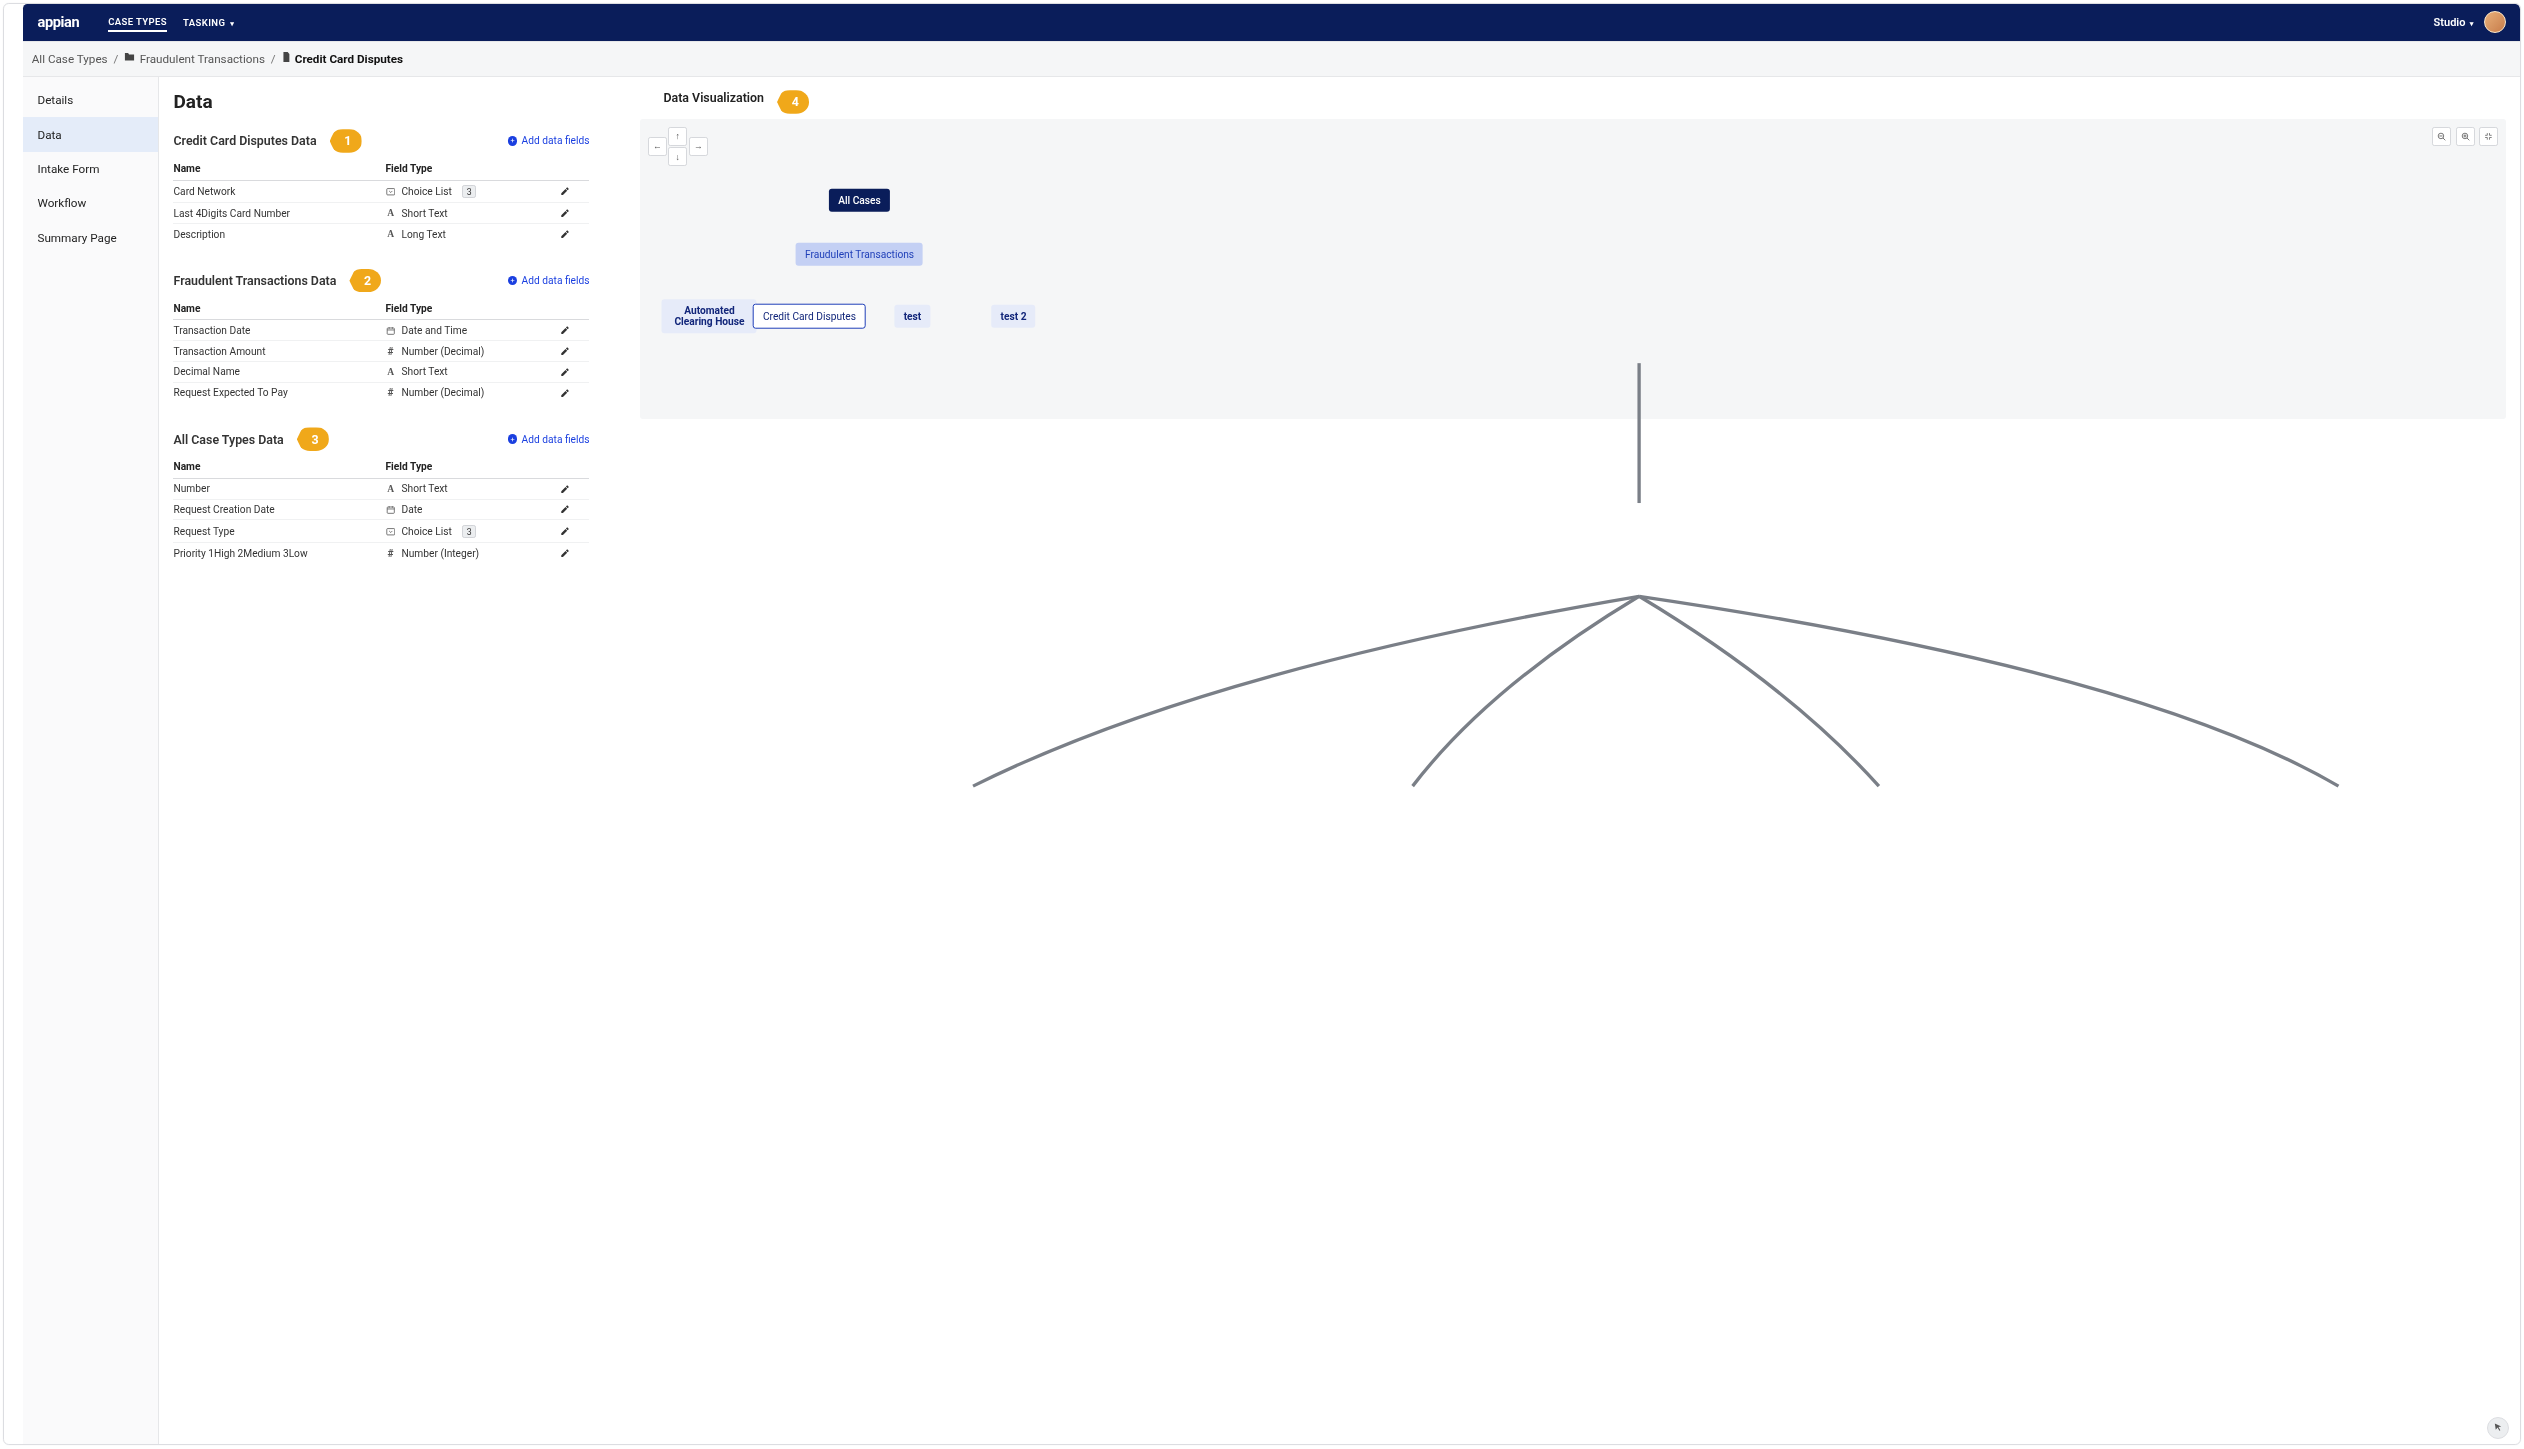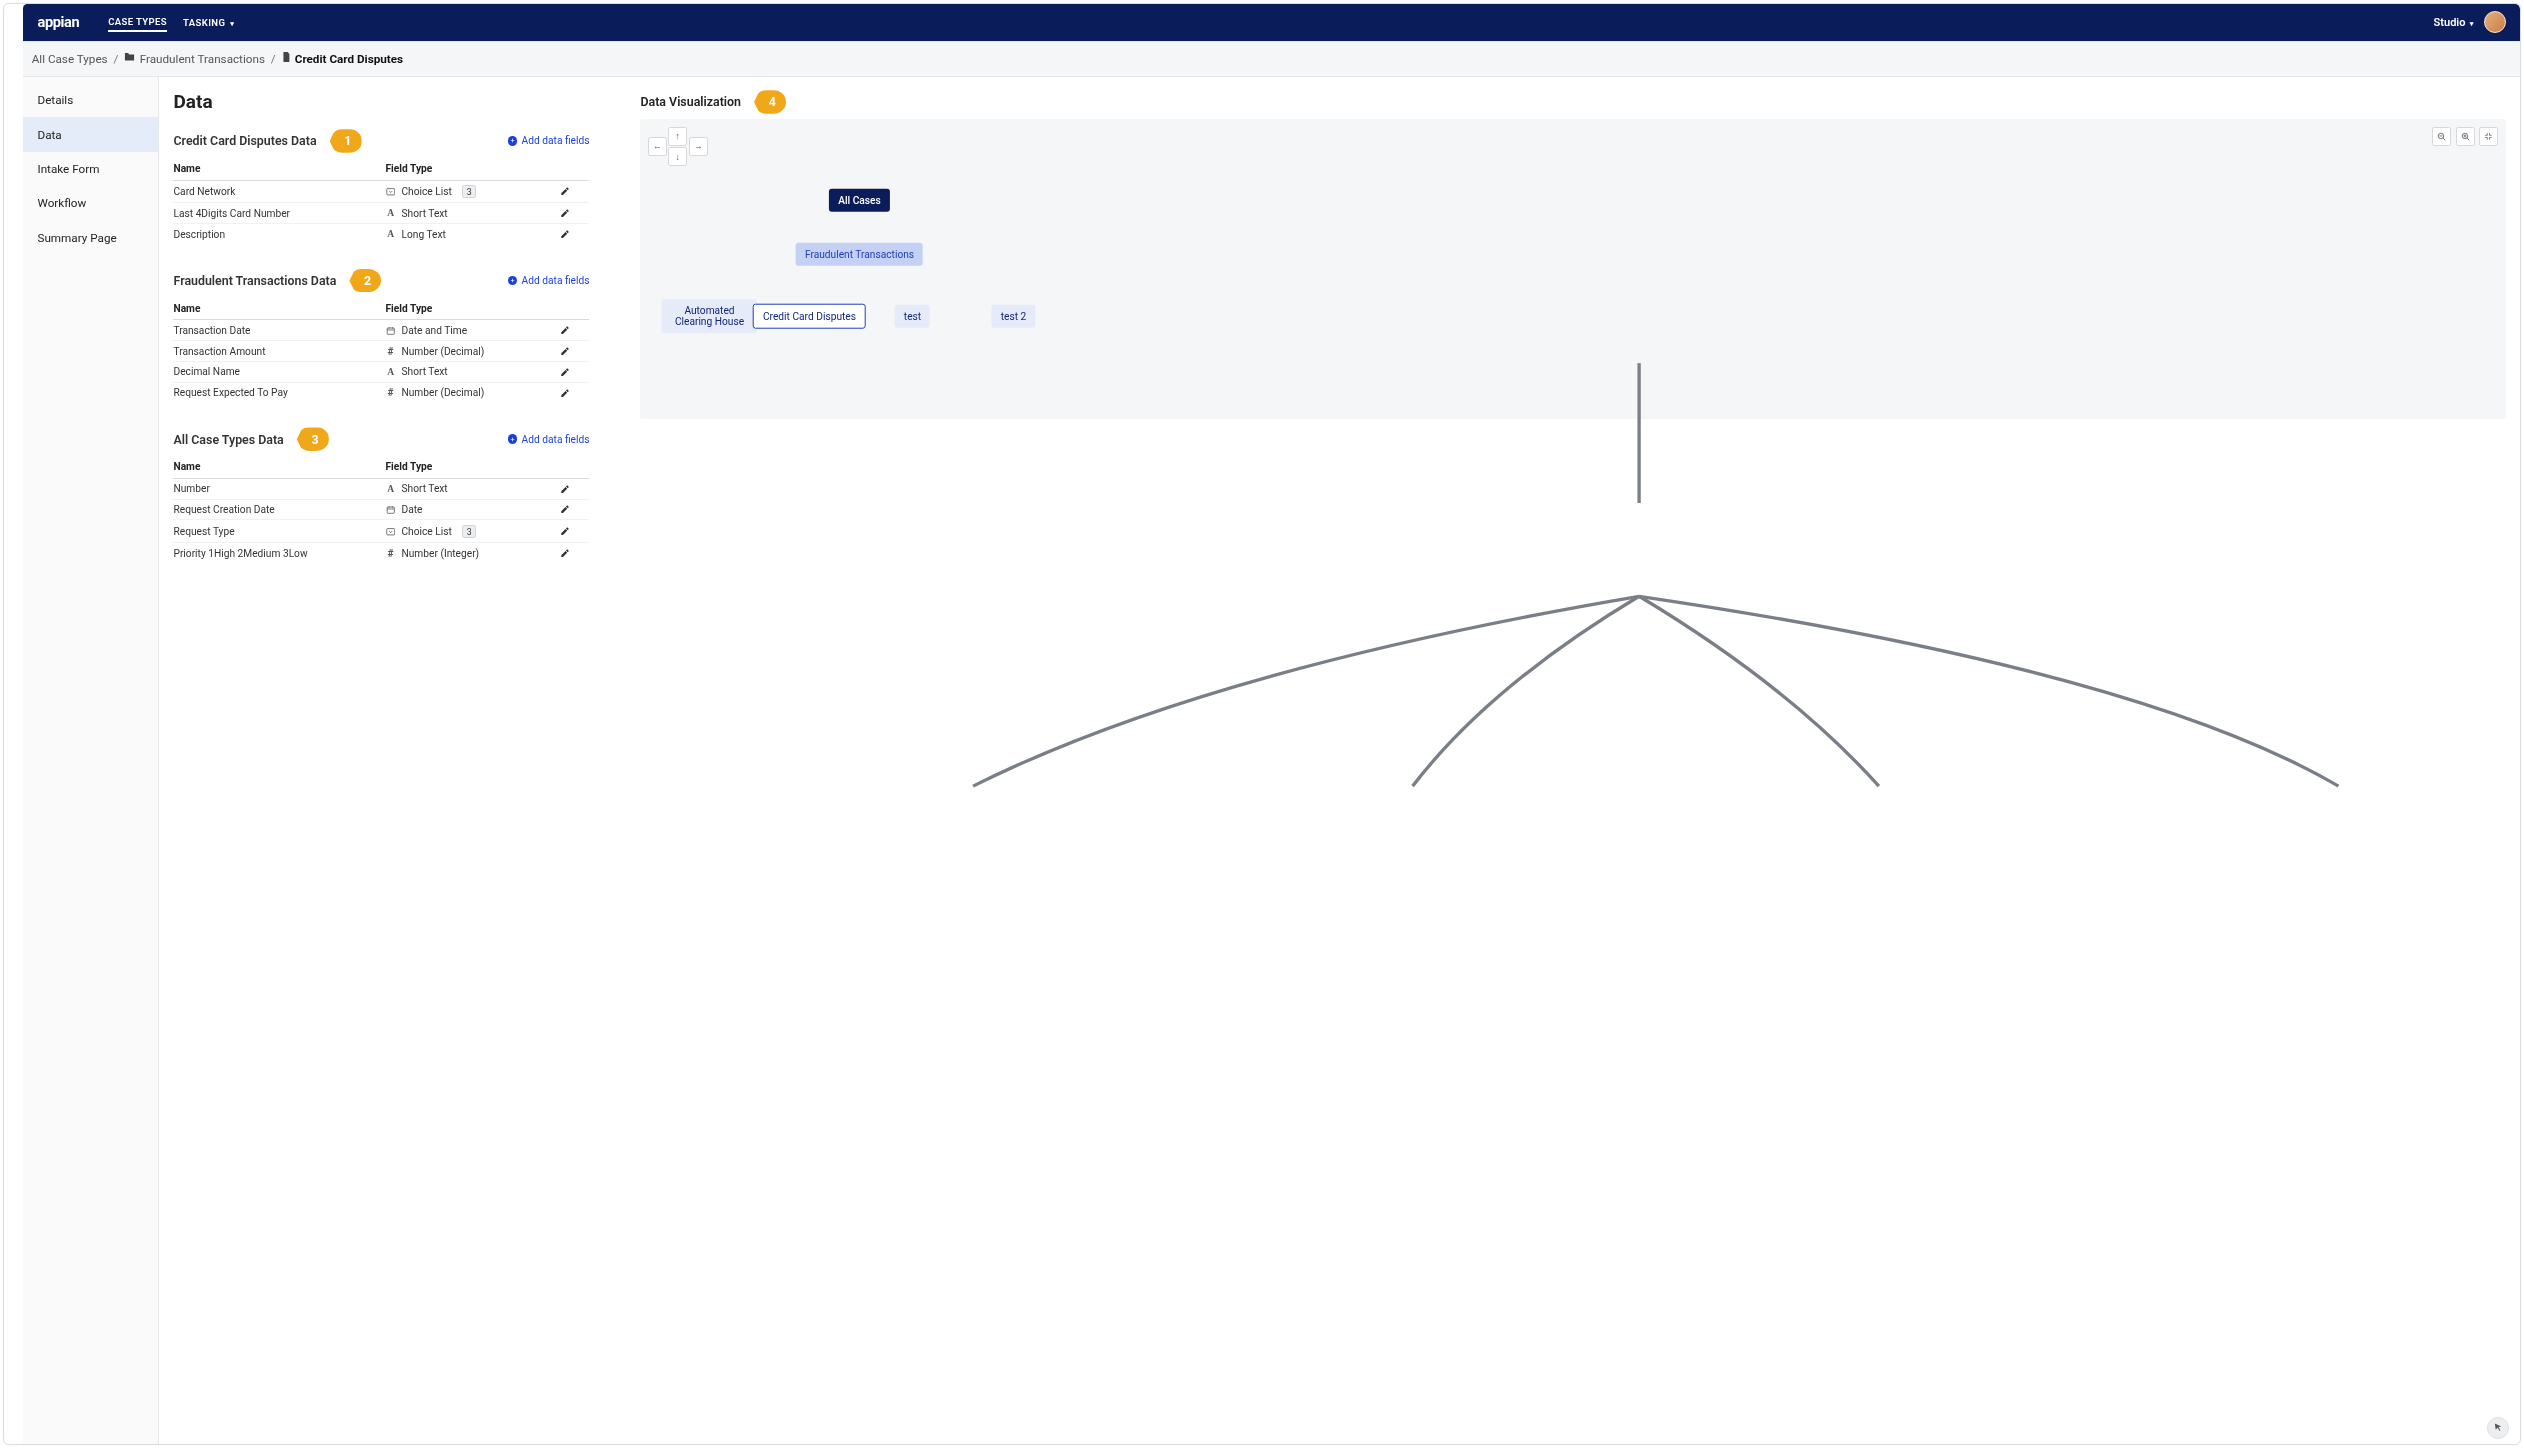--- a/index.html
+++ b/index.html
@@ -50,40 +50,40 @@
   table.fields th.col-type { width: 175px; }
   table.fields th.col-act { width: 29px; }
   table.fields td { padding: 4.4px 0; font-size: 10.2px; color: #333; border-bottom: 0.7px solid #f0f1f2; vertical-align: middle; }
   table.fields tr:last-child td { border-bottom: none; }
   .ft-cell { display: flex; align-items: center; gap: 5.8px; }
   .ft-icon { width: 10.2px; height: 10.2px; display: inline-flex; align-items:center; justify-content:center; color:#555; flex-shrink:0; }
   .badge { display:inline-block; min-width:13px; padding:0 3.7px; height:13px; line-height:13px; text-align:center; background:#eceef0; border:0.7px solid #d2d4d8; border-radius:2.2px; font-size:8.8px; color:#333; margin-left:4.4px; }
   .edit-btn { color:#2a4be0; cursor:pointer; font-size:10.2px; text-align:right; }
 
   
-  .viz-head { display:flex; align-items:center; margin-bottom:5.8px; }
+  .viz-head { display:flex; margin-bottom:5.8px;margin-left:23px; }
   .viz-title { font-size:12.4px; font-weight:600; }
   .viz-panel { background:#f5f6f7; border-radius:2.9px; padding:0; position:relative; height:300px; }
   .viz-toolbar { display:flex; justify-content:space-between; padding:7.3px 7.3px 0 7.3px; }
   .tb-group { display:flex; gap:4.4px; }
   .tb-group.arrows { position:relative; width:44px; height:37px; }
   .tb-btn { width:19px; height:19px; background:#fff; border:0.7px solid #d6d8dc; border-radius:2.2px; display:inline-flex; align-items:center; justify-content:center; font-size:8.8px; color:#555; cursor:pointer; }
   .tb-group.arrows .tb-btn { position:absolute; }
   .tb-group.arrows .up { left:20.5px; top:0; }
   .tb-group.arrows .left { left:0; top:10.2px; }
   .tb-group.arrows .right { left:41px; top:10.2px; }
   .tb-group.arrows .down { left:20.5px; top:20.5px; }
 
   
   .tree-wrap { position:absolute; left:0; right:0; top:51px; bottom:0; }
   .tree-svg { position:absolute; inset:0; }
   .node { position:absolute; background:#fff; border-radius:2.9px; padding:5.8px 8.8px; font-size:10.2px; text-align:center; color:#12267a; transform:translate(-50%,-50%); }
   .node.root { background:#0a1d5a; color:#fff; font-weight:500; }
   .node.mid { background:#c4d0f4; color:#1f3fb8; }
-  .node.leaf { background:#e6ebf9; }
+  .node.leaf { background:#e6ebf9;font-weight:bold; }
   .node.leaf.selected { background:#fff; border:1.5px solid #1f3fb8; font-weight:400; }
 
   
   .fab { position:fixed; right:14.6px; bottom:10.2px; width:22px; height:22px; border-radius:50%; background:#eceef0; border:0.7px solid #dcdde1; display:flex; align-items:center; justify-content:center; color:#555; cursor:pointer; font-size:10.2px; }
 
   
   svg { display:block; }
 
   
   .outer { border:0.7px solid #dcdde1; border-radius:5.8px; margin:2.9px; overflow:hidden; height: calc(100vh - 7.3px); display:flex; flex-direction:column; box-shadow: 0 0 0 0.7px rgba(0,0,0,0.02); padding-left: 19px; }

